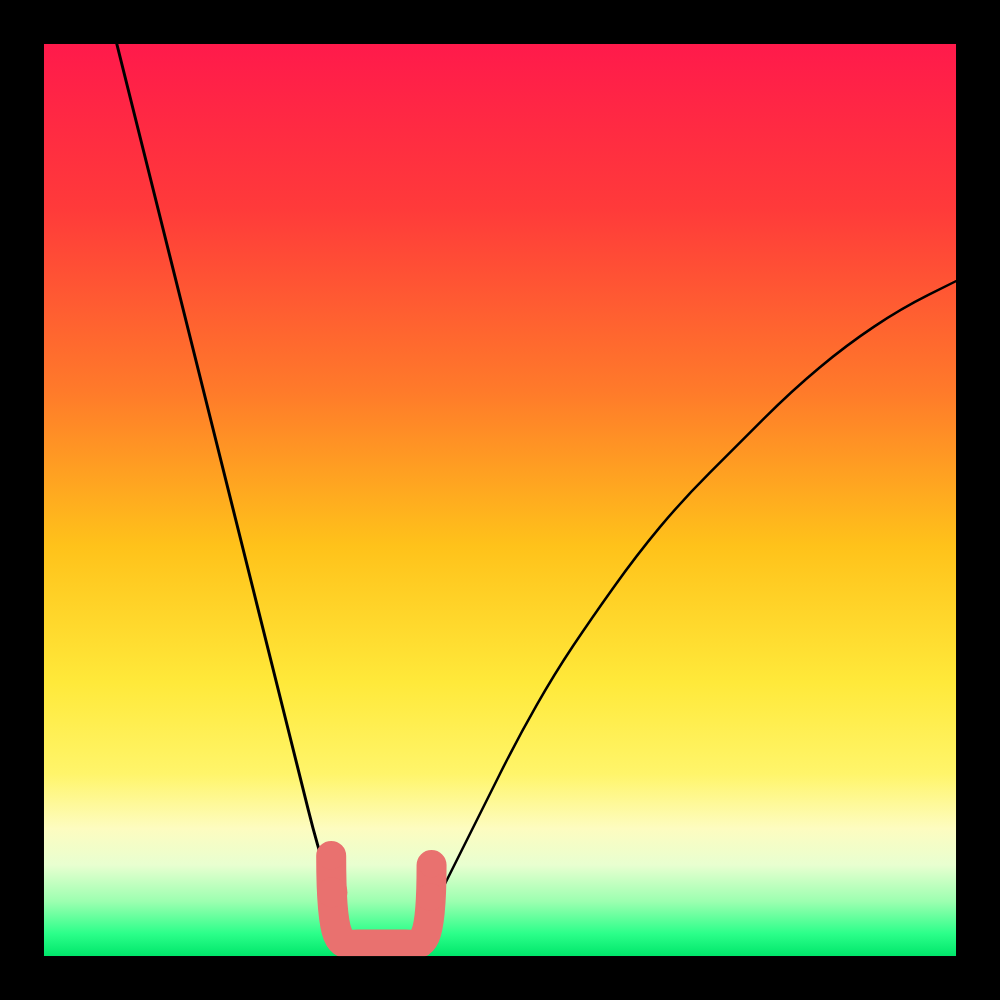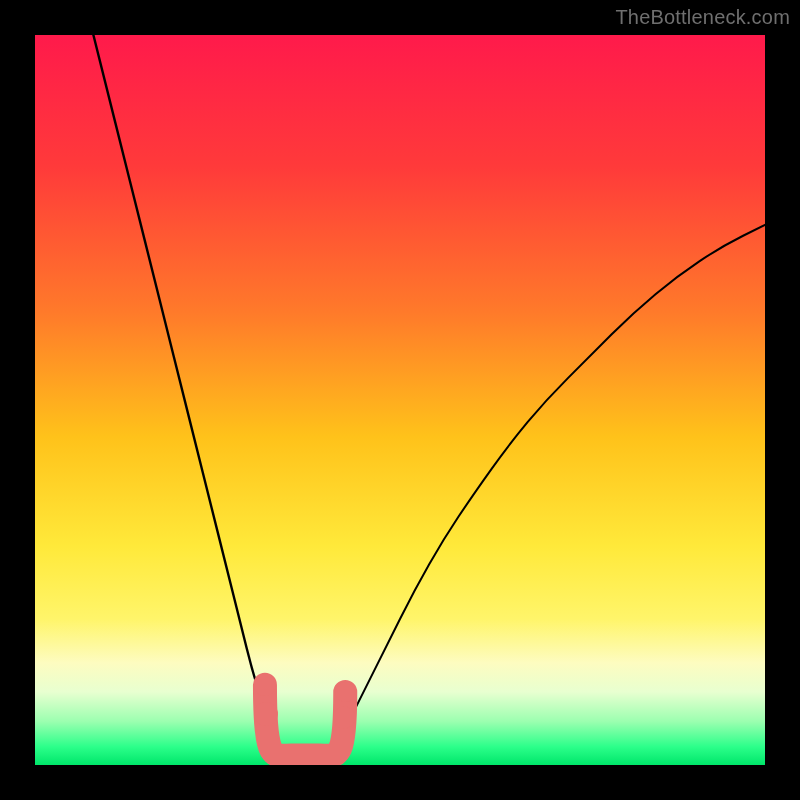--- a/index.html
+++ b/index.html
@@ -36,21 +36,20 @@
     font-weight: 500;
     letter-spacing: 0.2px;
     user-select: none;
   }
   svg { display: block; }
 </style>
 </head>
 <body>
 
 <div class="frame">
-  <div class="watermark">TheBottleneck.com</div>
 
   <div class="plot">
     <svg id="chart-svg" width="730" height="730" viewBox="0 0 730 730">
         <defs>
           <linearGradient id="bg-grad" x1="0" y1="0" x2="0" y2="1">
             <stop offset="0%" stop-color="#ff1a4b"></stop>
             <stop offset="18%" stop-color="#ff3a3a"></stop>
             <stop offset="38%" stop-color="#ff7a2a"></stop>
             <stop offset="55.00000000000001%" stop-color="#ffc21a"></stop>
             <stop offset="70%" stop-color="#ffe93a"></stop>

